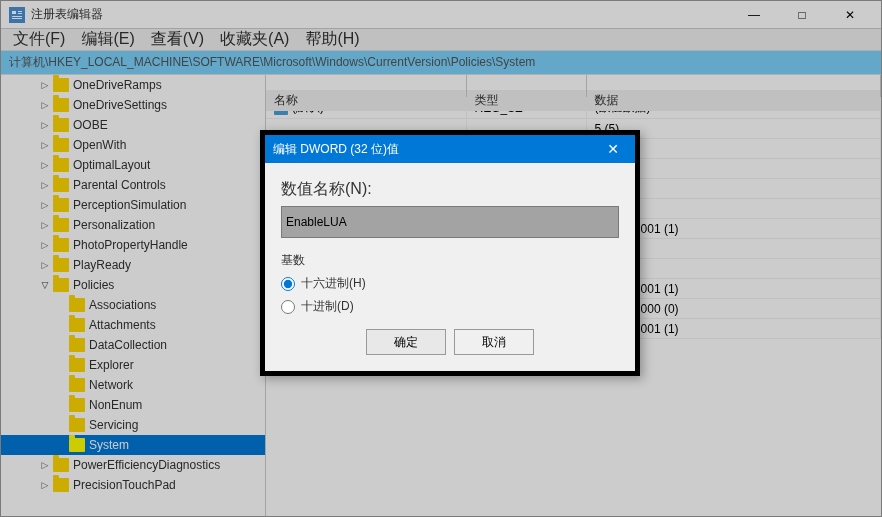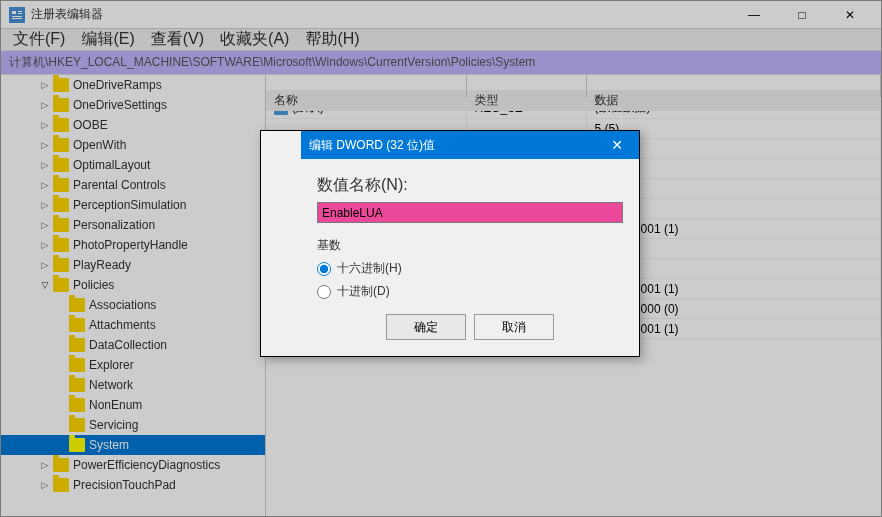--- a/index.html
+++ b/index.html
@@ -71,21 +71,21 @@
     }
     .menu-item {
       padding: 2px 8px;
       cursor: pointer;
       font-size: 16px;
       color: #333;
     }
 
     
     .address-bar {
-      background: #c4b5fd;
+      background: #7dd3fc;
       height: 24px;
       display: flex;
       align-items: center;
       padding: 0 8px;
       border-bottom: 1px solid #ddd;
       flex-shrink: 0;
       font-size: 12px;
       color: #333;
     }
     .address-label {
@@ -225,27 +225,26 @@
       background: rgba(0,0,0,0.2);
       display: flex;
       align-items: center;
       justify-content: center;
       z-index: 100;
     }
 
     
     .dialog {
       background: #f0f0f0;
-      border: 1px solid #000000;
+      border: 5px solid #000000;
       box-shadow: 3px 3px 10px rgba(0,0,0,0.3);
       width: 380px;
       position: absolute;
       top: 130px;
       left: 260px;
-      padding-left: 40px;
     }
     .dialog-title-bar {
       background: #0078d7;
       color: #fff;
       height: 28px;
       display: flex;
       align-items: center;
       padding: 0 8px;
       font-size: 12px;
     }
@@ -268,25 +267,25 @@
     .dialog-body {
       padding: 16px;
     }
     .dialog-label {
       font-size: 16px;
       color: #333;
       margin-bottom: 6px;
     }
     .dialog-input {
       width: 100%;
-      height: 21px;
+      height: 32px;
       border: 1px solid #7a7a7a;
       padding: 2px 4px;
       font-size: 12px;
-      background: #ec4899;
+      background: #a3a3a3;
       margin-bottom: 14px;
       outline: none;
     }
     .dialog-row {
       display: flex;
       gap: 16px;
       margin-bottom: 14px;
     }
     .dialog-left {
       flex: 1;

